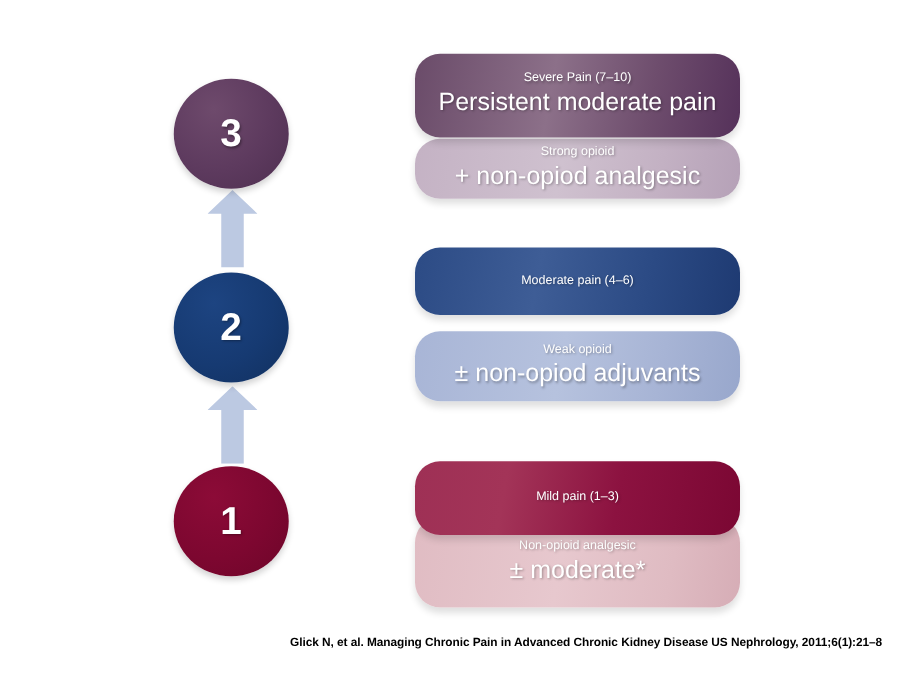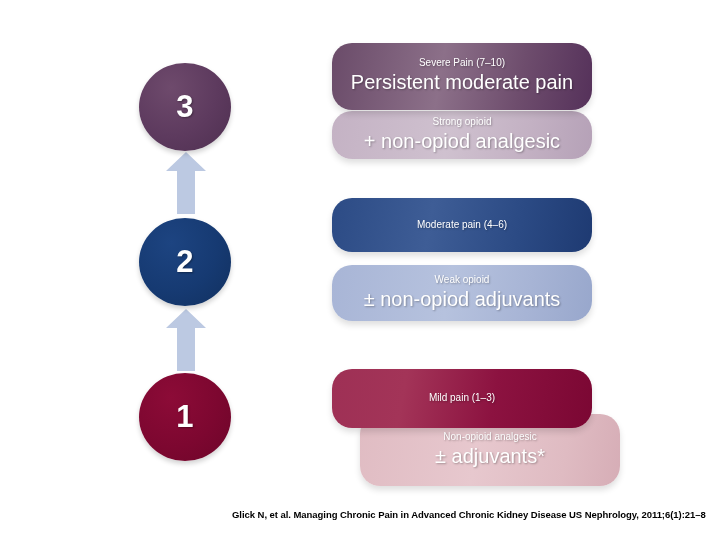--- a/index.html
+++ b/index.html
@@ -117,21 +117,20 @@
     top: 353px; height: 59px;
     background: linear-gradient(100deg, #9e3055 0%, #a33458 28%, #8c1240 62%, #7b0733 100%);
     z-index: 2;
     margin-top: 16px;
   }
   
   .box-nonopioid {
     top: 414px; height: 72px;
     background: linear-gradient(100deg, #e0bcc3 0%, #e7c8ce 45%, #dfbbc2 78%, #d6adb6 100%);
     z-index: 1;
-    margin-left: 28px;
   }
 
   
   #citation {
     position: absolute;
     left: 232px;
     top: 509px;
     width: 500px;
     font-size: 9.5px;
     font-weight: bold;
@@ -187,18 +186,18 @@
   <div class="step-circle circle-1">
     <span>1</span>
   </div>
 
   <div class="ladder-box box-mild">
     <div class="line-bold">Mild pain (1–3)</div>
   </div>
 
   <div class="ladder-box box-nonopioid">
     <div class="line-bold">Non-opioid analgesic</div>
-    <div class="line-reg">± adjuvants*</div>
+    <div class="line-reg">± moderate*</div>
   </div>
 
   <div id="citation">Glick N, et al. Managing Chronic Pain in Advanced Chronic Kidney Disease US Nephrology, 2011;6(1):21–8</div>
 
 </div>
 
 </body></html>

